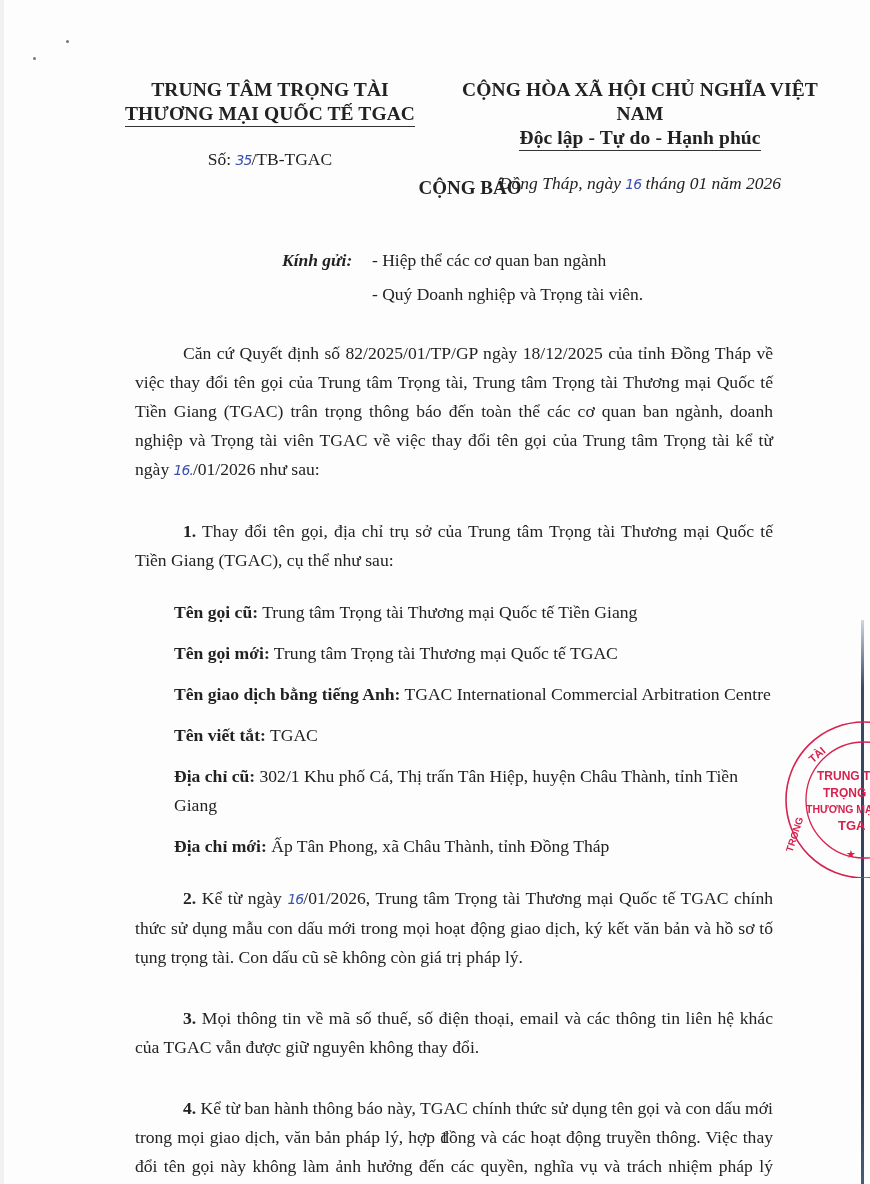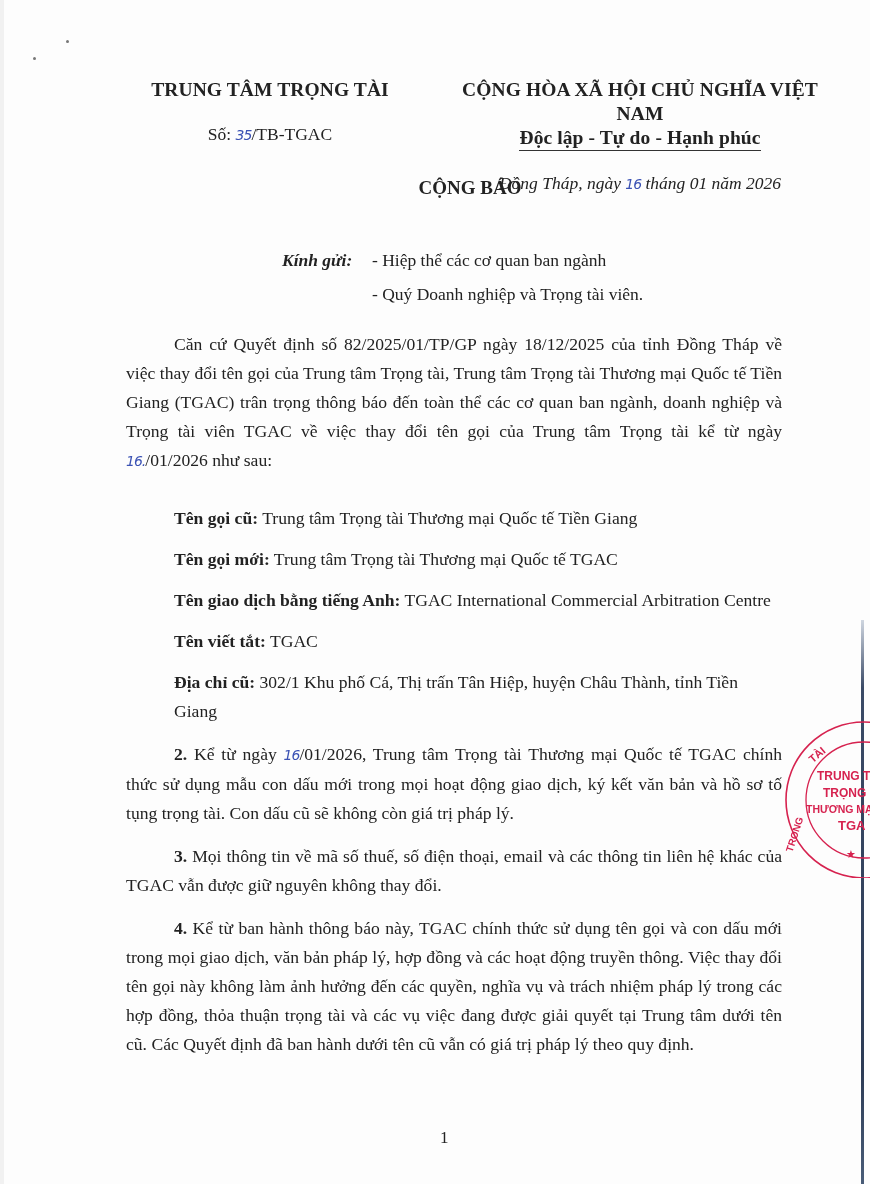--- a/index.html
+++ b/index.html
@@ -26,41 +26,42 @@
 
   .title { position: absolute; left: 140px; top: 175px; width: 660px; text-align: center; }
   .title .t1 { font-weight: bold; font-size: 19px; line-height: 26px; }
   .title .t2 { font-style: italic; font-size: 18px; line-height: 24px; }
 
   .recip { position: absolute; left: 282px; top: 250px; font-size: 17.5px; }
   .recip .lbl { position: absolute; left: 0; top: 0; font-weight: bold; font-style: italic; white-space: nowrap; }
   .recip .it { position: absolute; left: 90px; white-space: nowrap; }
 
   .body { position: absolute; left: 126px; top: 330px; width: 656px; font-size: 17.6px; line-height: 29px; }
-  .p { text-align: justify; text-indent: 48px; margin: 0; }
+  .p { text-align: justify; text-indent: 48px; margin: 9px; }
   .gap { height: 14px; }
   .field { margin: 0 0 0 48px; line-height: 29px; }
   .field + .field { margin-top: 12px; }
   .num { font-weight: bold; }
   .fl { font-weight: bold; }
 
   .stamp { position: absolute; left: 776px; top: 718px; width: 160px; height: 160px; }
   .pagenum { position: absolute; left: 440px; top: 1128px; font-size: 17px; }
 </style>
 </head>
 <body>
 
 <div class="page">
   <div class="left-edge"></div>
   <div class="right-edge"></div>
   <div class="speck" style="left:66px;top:40px;"></div>
   <div class="speck" style="left:33px;top:57px;"></div>
 
   <div class="hdr hdr-left">
     <div class="b">TRUNG TÂM TRỌNG TÀI</div>
+    <div class="b"><span class="under">THƯƠNG MẠI QUỐC TẾ TGAC</span></div>
     <div class="sub"><span>Số: </span><span class="hand">35</span><span>/TB-TGAC</span></div>
   </div>
 
   <div class="hdr hdr-right">
     <div class="b">CỘNG HÒA XÃ HỘI CHỦ NGHĨA VIỆT NAM</div>
     <div class="b"><span class="under">Độc lập - Tự do - Hạnh phúc</span></div>
     <div class="sub"><span>Đồng Tháp, ngày </span><span class="hand">16</span><span> tháng 01 năm 2026</span></div>
   </div>
 
   <div class="title">
@@ -69,26 +70,28 @@
 
   <div class="recip">
     <span class="lbl">Kính gửi:</span>
     <span class="it" style="top:0;">- Hiệp thể các cơ quan ban ngành</span>
     <span class="it" style="top:34px;">- Quý Doanh nghiệp và Trọng tài viên.</span>
   </div>
 
   <div class="body">
     <p class="p"><span>Căn cứ Quyết định số 82/2025/01/TP/GP ngày 18/12/2025 của tỉnh Đồng Tháp về việc thay đổi tên gọi của Trung tâm Trọng tài, Trung tâm Trọng tài Thương mại Quốc tế Tiền Giang (TGAC) trân trọng thông báo đến toàn thể các cơ quan ban ngành, doanh nghiệp và Trọng tài viên TGAC về việc thay đổi tên gọi của Trung tâm Trọng tài kể từ ngày </span><span class="hand">16.</span><span>/01/2026 như sau:</span></p>
     <div class="gap"></div>
+    <p class="p"><span class="num">1.</span><span> Thay đổi tên gọi, địa chỉ trụ sở của Trung tâm Trọng tài Thương mại Quốc tế Tiền Giang (TGAC), cụ thể như sau:</span></p>
     <div class="gap"></div>
     <p class="field"><span class="fl">Tên gọi cũ:</span><span> Trung tâm Trọng tài Thương mại Quốc tế Tiền Giang</span></p>
     <p class="field"><span class="fl">Tên gọi mới:</span><span> Trung tâm Trọng tài Thương mại Quốc tế TGAC</span></p>
     <p class="field"><span class="fl">Tên giao dịch bằng tiếng Anh:</span><span> TGAC International Commercial Arbitration Centre</span></p>
     <p class="field"><span class="fl">Tên viết tắt:</span><span> TGAC</span></p>
     <p class="field"><span class="fl">Địa chỉ cũ:</span><span> 302/1 Khu phố Cá, Thị trấn Tân Hiệp, huyện Châu Thành, tỉnh Tiền Giang</span></p>
+    <p class="field"><span class="fl">Địa chỉ mới:</span><span> Ấp Tân Phong, xã Châu Thành, tỉnh Đồng Tháp</span></p>
     <div class="gap"></div>
     <p class="p"><span class="num">2.</span><span> Kể từ ngày </span><span class="hand">16</span><span>/01/2026, Trung tâm Trọng tài Thương mại Quốc tế TGAC chính thức sử dụng mẫu con dấu mới trong mọi hoạt động giao dịch, ký kết văn bản và hồ sơ tố tụng trọng tài. Con dấu cũ sẽ không còn giá trị pháp lý.</span></p>
     <div class="gap"></div>
     <p class="p"><span class="num">3.</span><span> Mọi thông tin về mã số thuế, số điện thoại, email và các thông tin liên hệ khác của TGAC vẫn được giữ nguyên không thay đổi.</span></p>
     <div class="gap"></div>
     <p class="p"><span class="num">4.</span><span> Kể từ ban hành thông báo này, TGAC chính thức sử dụng tên gọi và con dấu mới trong mọi giao dịch, văn bản pháp lý, hợp đồng và các hoạt động truyền thông. Việc thay đổi tên gọi này không làm ảnh hưởng đến các quyền, nghĩa vụ và trách nhiệm pháp lý trong các hợp đồng, thỏa thuận trọng tài và các vụ việc đang được giải quyết tại Trung tâm dưới tên cũ. Các Quyết định đã ban hành dưới tên cũ vẫn có giá trị pháp lý theo quy định.</span></p>
   </div>
 
   <svg class="stamp" viewBox="0 0 160 160">
     <defs>

